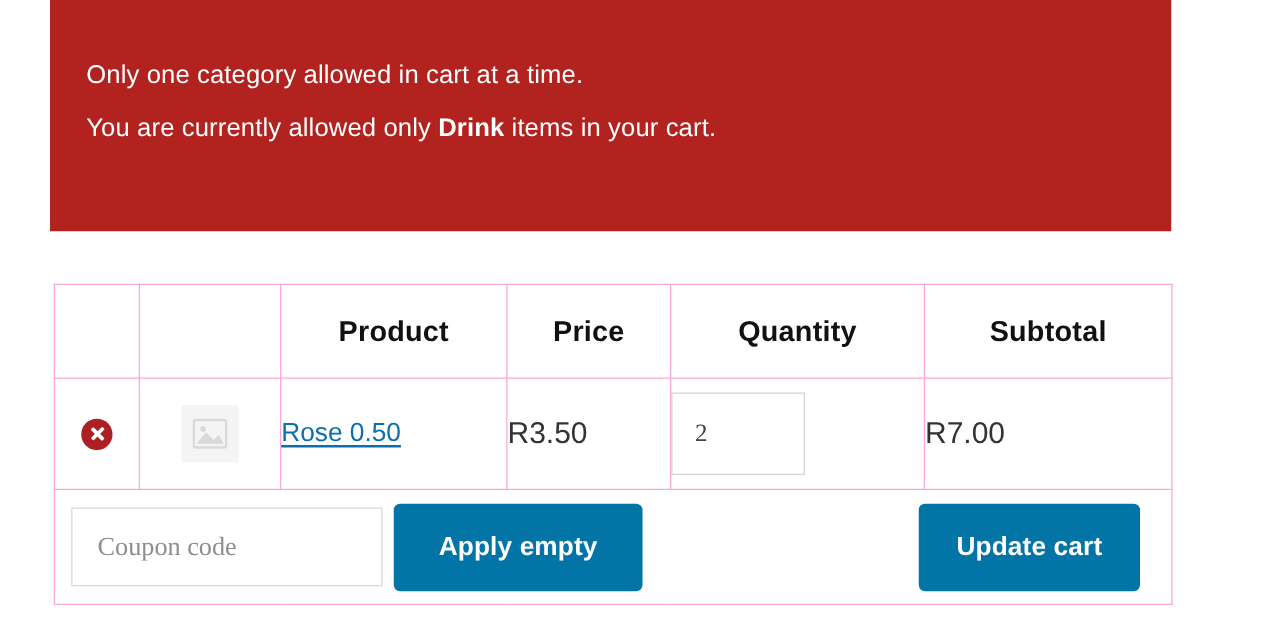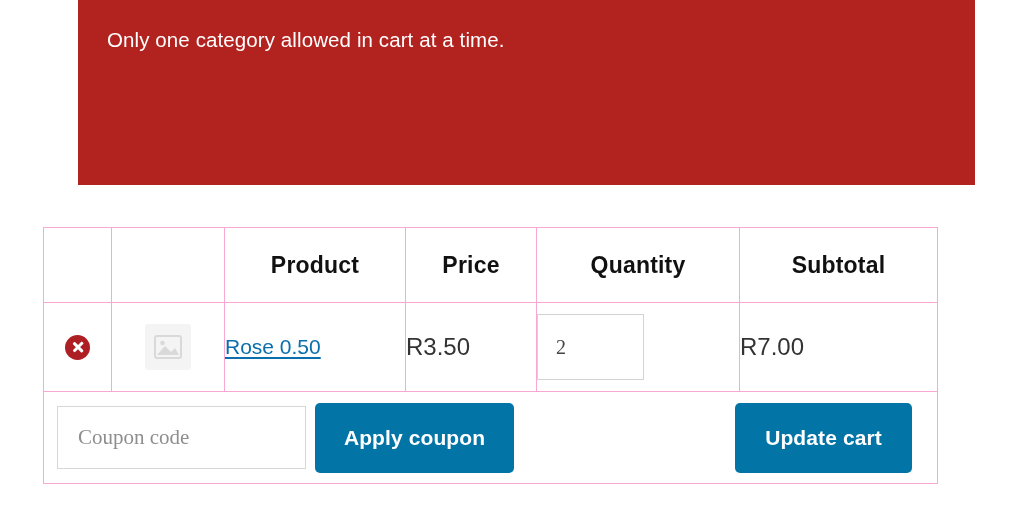--- a/index.html
+++ b/index.html
@@ -17,22 +17,21 @@
 
   
   .notice {
     position: absolute;
     left: 40px;
     top: 0px;
     width: 897px;
     height: 185px;
     background: #b2221f;
     box-sizing: border-box;
-    padding: 18px 0 0 29px;
-    margin-left: 38px;
+    padding: 38px 0 0 29px;
   }
   .notice-line {
     color: #ffffff;
     font-size: 20.5px;
     line-height: 43px;
     font-weight: normal;
     letter-spacing: 0.1px;
     white-space: nowrap;
   }
   .notice-line b {
@@ -192,20 +191,21 @@
     height: 70px;
     margin-left: auto;
     margin-right: 13px;
   }
 </style>
 </head>
 <body>
 
 <div class="notice">
   <div class="notice-line">Only one category allowed in cart at a time.</div>
+  <div class="notice-line"><span>You are currently allowed only </span><b>Drink</b><span> items in your cart.</span></div>
 </div>
 
 <div class="cart-wrap">
   <table class="cart">
     <colgroup>
       <col class="c-remove">
         <col class="c-thumb">
         <col class="c-name">
       <col class="c-price">
         <col class="c-qty">
@@ -241,20 +241,20 @@
         <td class="td-price">R3.50</td>
         <td class="td-qty">
           <input class="qty-input" type="text" value="2" style="">
         </td>
         <td class="td-sub">R7.00</td>
       </tr>
       <tr class="actions-row">
         <td colspan="6">
           <div class="actions-inner">
             <input class="coupon-input" type="text" placeholder="Coupon code" style="">
-            <button class="btn btn-apply">Apply coupon</button>
+            <button class="btn btn-apply">Apply empty</button>
             <button class="btn btn-update">Update cart</button>
           </div>
         </td>
       </tr>
     </tbody>
   </table>
 </div>
 
 </body></html>

